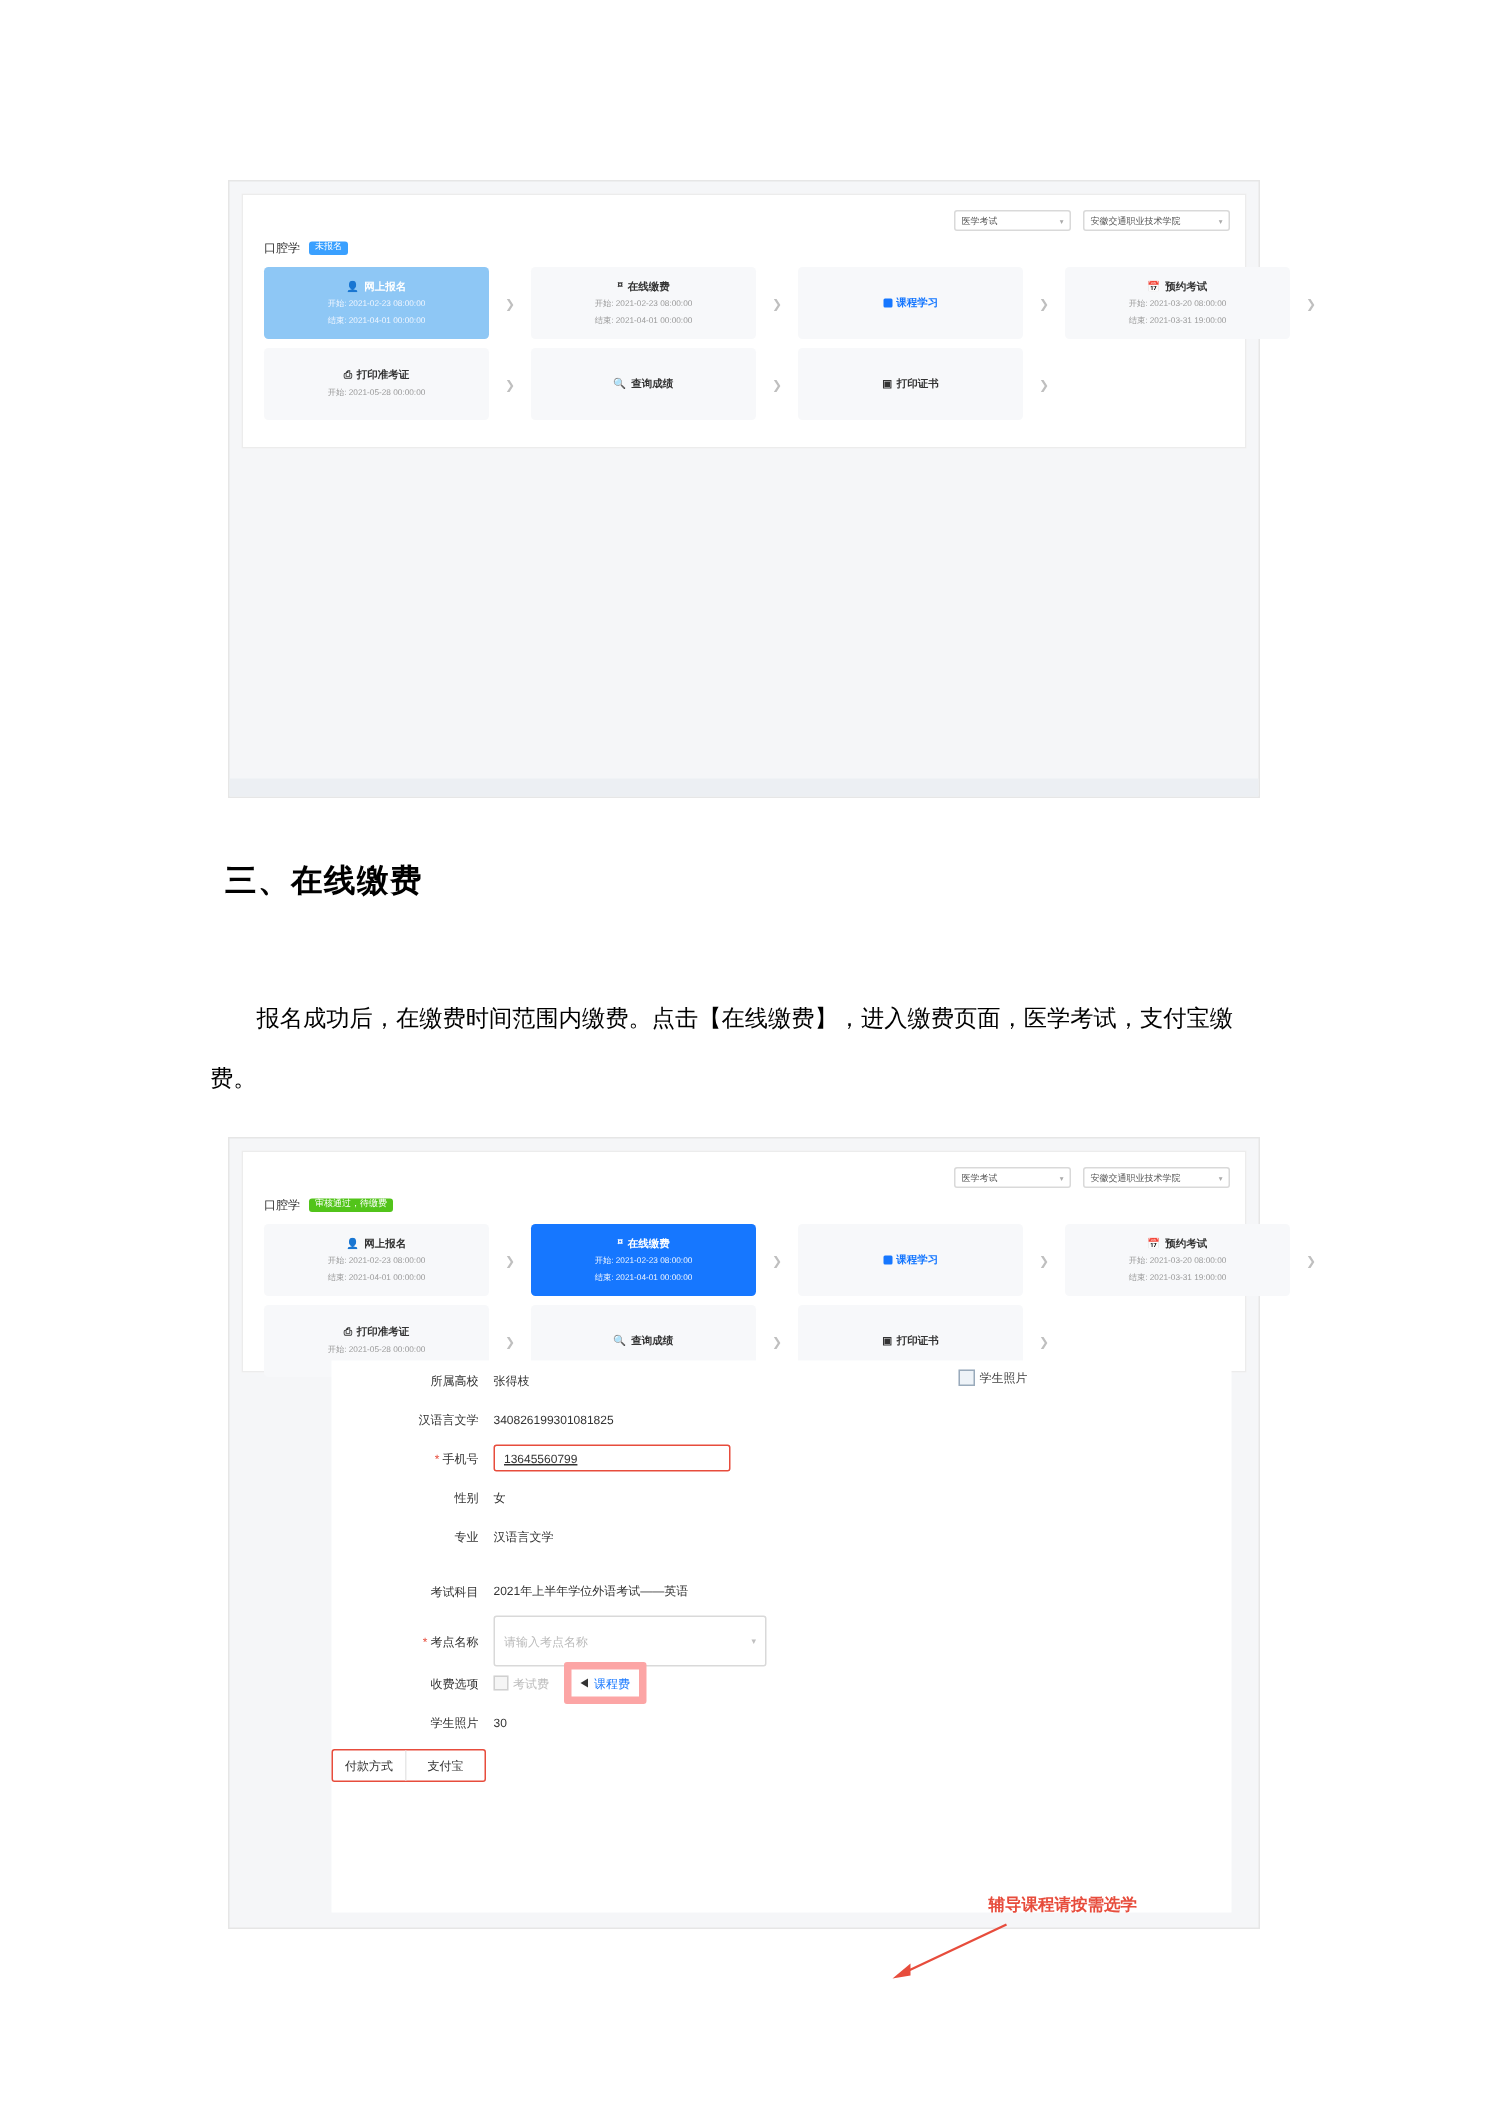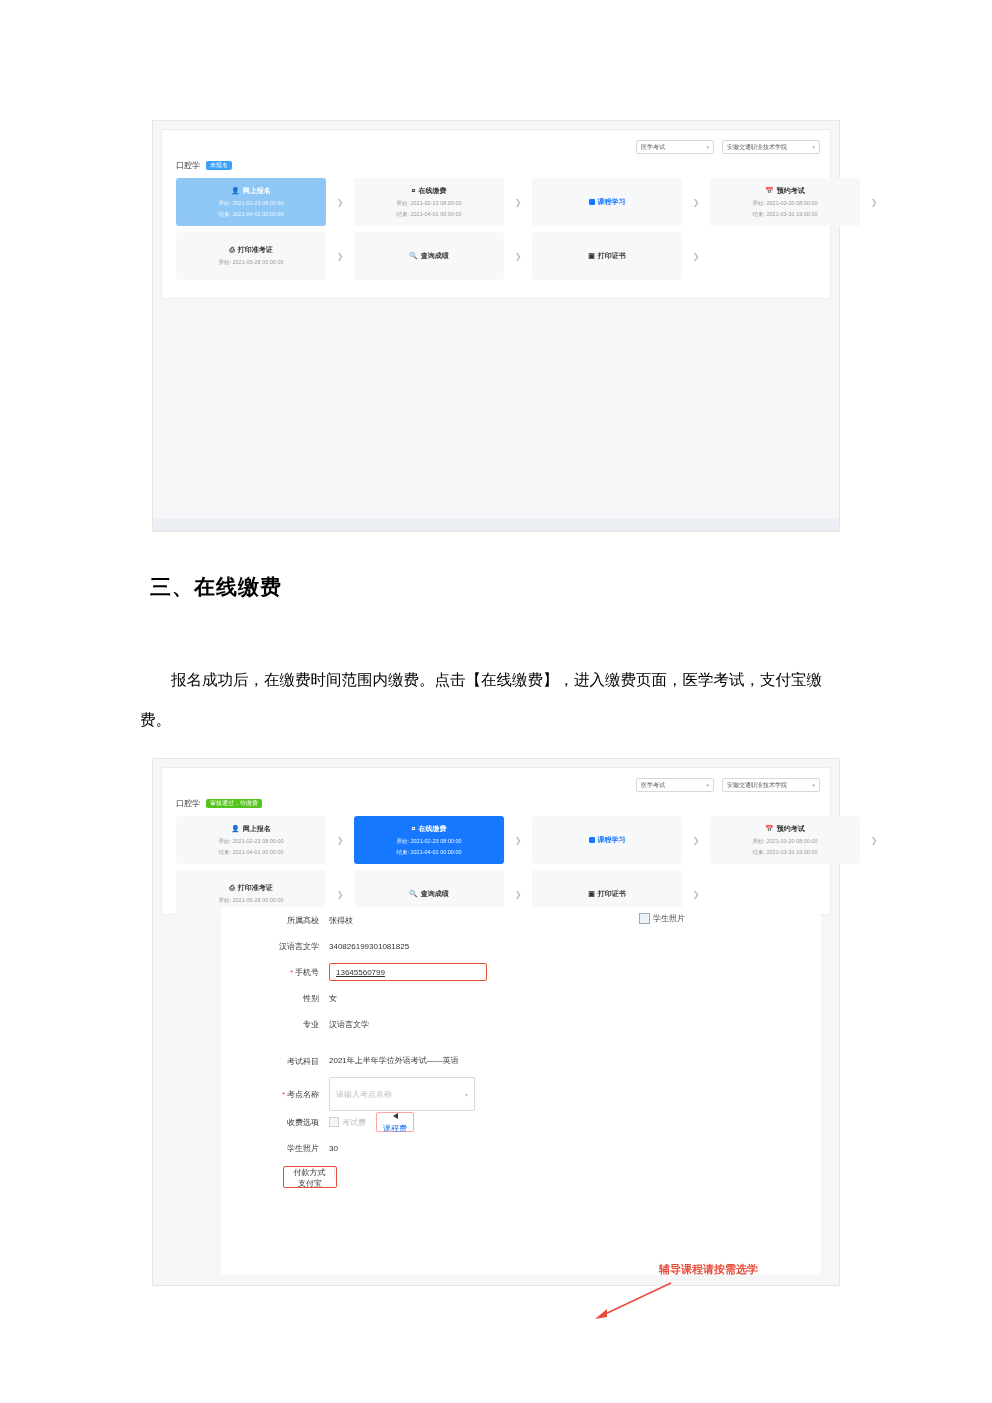--- a/index.html
+++ b/index.html
@@ -308,21 +308,21 @@
     font-size: 8px;
     color: #333;
     background: #fff;
     border-radius: 2px;
   }
   .fbox.w150 { width: 158px; text-decoration: underline; }
   .fsel {
     border: 1px solid #d9d9d9;
     box-sizing: border-box;
     height: 18px;
-    width: 146px;
+    width: 182px;
     display: flex;
     align-items: center;
     justify-content: space-between;
     padding: 16px 6px;
     font-size: 8px;
     color: #bbb;
     background: #fff;
     border-radius: 2px;
   }
   .fsel .caret { color: #c0c0c0; font-size: 6px; }
@@ -350,32 +350,31 @@
     font-size: 8px;
     color: #bbb;
   }
   .chkbox {
     width: 8px; height: 8px;
     border: 1px solid #d0d0d0;
     background: #f5f5f5;
     display: inline-block;
   }
   .coursebtn {
-    border: 1px solid #fca5a5;
+    border: 5px solid #fca5a5;
     height: 18px;
     display: inline-flex;
     align-items: center;
     gap: 4px;
     padding: 0 6px;
     font-size: 8px;
     color: #1677ff;
     background: #fff;
     border-radius: 2px;
     margin-left: 10px;
-    flex-direction: column;
   }
   .tri {
     width: 0; height: 0;
     border-top: 3.5px solid transparent;
     border-bottom: 3.5px solid transparent;
     border-right: 5px solid #333;
     display: inline-block;
   }
   .paybox {
     border: 1px solid #e74c3c;
@@ -665,21 +664,21 @@
         </div>
       </div>
 
       <div class="frow">
         <div class="flabel">学生照片</div>
         <div class="fval">30</div>
       </div>
 
       <div class="frow" style="height:32px;">
         <div class="flabel" style="width:0;padding:0;"></div>
-        <div class="paybox" style="margin-left:62px;flex-direction:column;">
+        <div class="paybox" style="">
           <span class="pl">付款方式</span>
           <span class="pv">支付宝</span>
         </div>
       </div>
 
       <div class="annot">辅导课程请按需选学</div>
       <svg class="annot-arrow" viewBox="0 0 82 42">
         <line x1="80" y1="4" x2="12" y2="36" stroke="#e74c3c" stroke-width="1.6"></line>
         <polygon points="4,40 16,30 16,38" fill="#e74c3c"></polygon>
       </svg>

